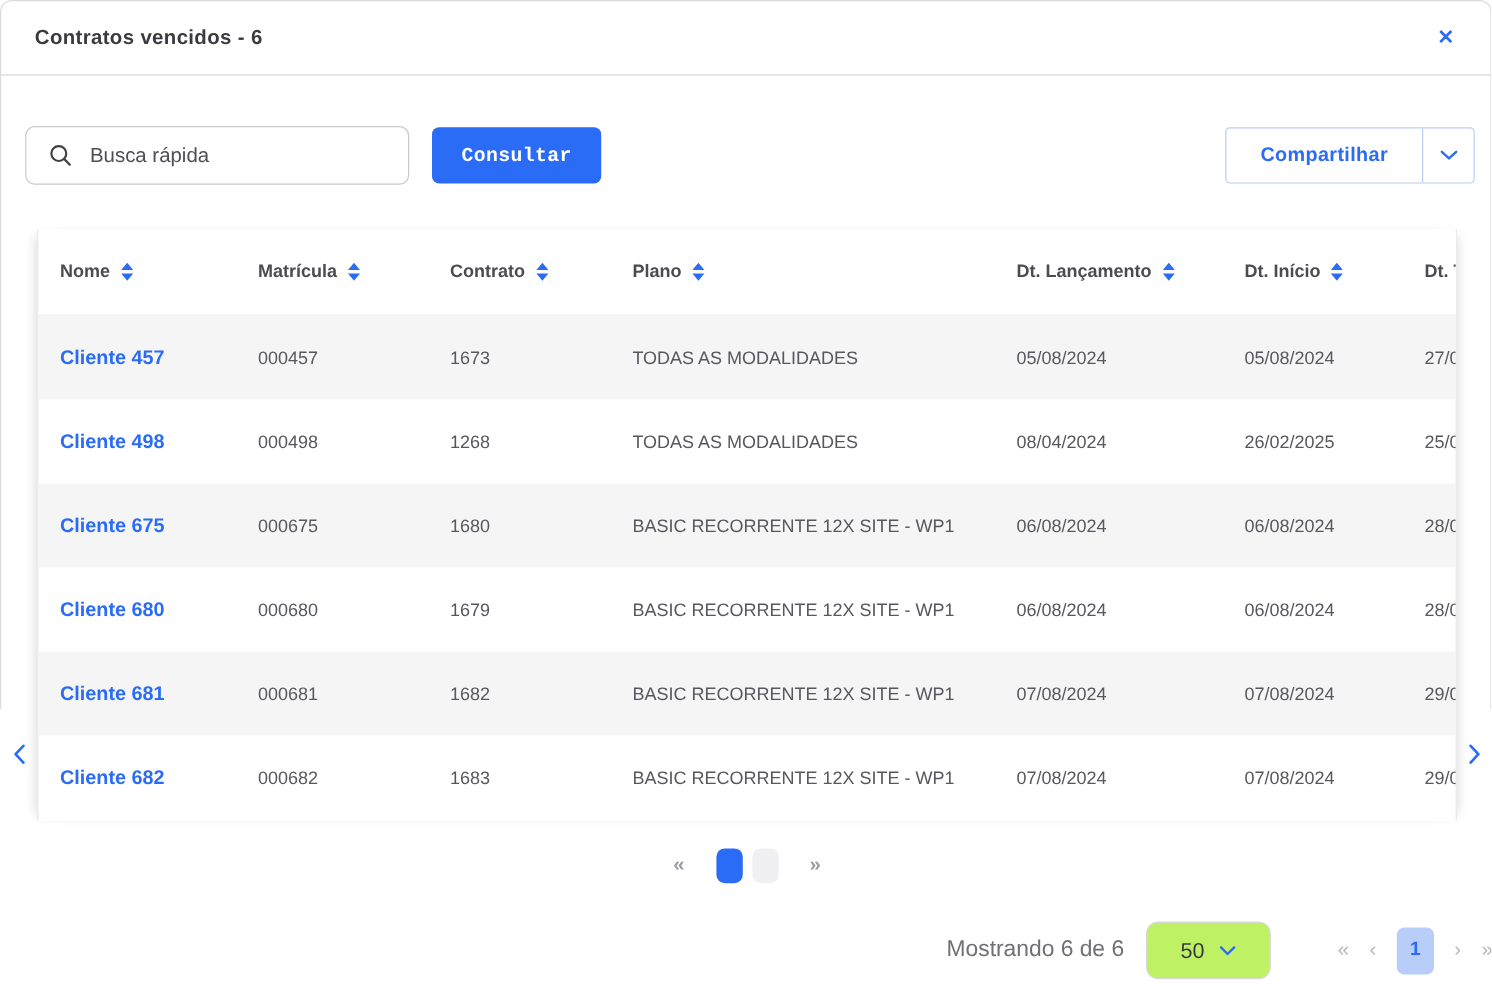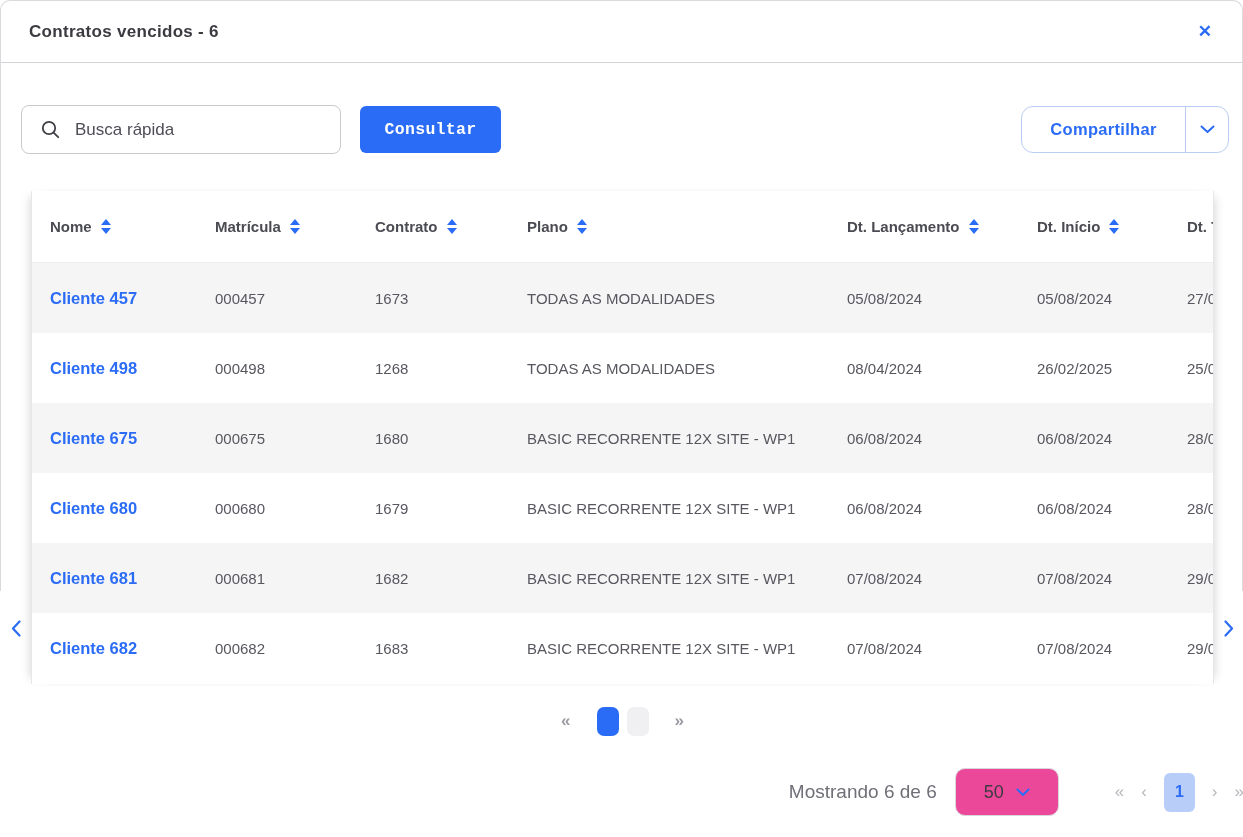--- a/index.html
+++ b/index.html
@@ -36,21 +36,21 @@
   }
   .search-box input::placeholder { color: #4e4e56; opacity: 1; }
   .consult-btn {
     position: absolute; left: 339px; top: 1px; width: 141px; height: 47px;
     background: #2b6cf6; color: #fff; border: none; border-radius: 6px;
     font-size: 16.5px; font-weight: bold; font-family: Liberation Mono, monospace;
     letter-spacing: .3px; cursor: pointer;
   }
   .share-btn {
     position: absolute; right: 0; top: 1px; width: 208px; height: 47px;
-    border: 1px solid #b9cdf3; border-radius: 12px; background: #fff;
+    border: 1px solid #b9cdf3; border-radius: 4px; background: #fff;
     display: flex; align-items: stretch; overflow: hidden; cursor: pointer;
   }
   .share-main {
     flex: 1; display: flex; align-items: center; justify-content: center;
     color: #2b6cf6; font-size: 16.5px; font-weight: bold; letter-spacing: .3px;
     border-right: 1px solid #b9cdf3;
   }
   .share-caret { width: 42px; display: flex; align-items: center; justify-content: center; }
 
   
@@ -93,21 +93,21 @@
 
   
   .footer {
     position: absolute; top: 765px; left: 0; width: 1243px; height: 52px;
     display: flex; align-items: center; justify-content: flex-end; 
   }
   .showing { font-size: 19px; color: #6f6f78; margin-right: 18px; }
   .page-size {
     width: 104px; height: 48px; border: 1px solid #d8d8dc; border-radius: 10px;
     display: flex; align-items: center; justify-content: center; gap: 12px;
-    cursor: pointer; background: #ec4899; margin-right: 56px;
+    cursor: pointer; background: #bef264; margin-right: 56px;
   }
   .page-size .val { font-size: 18px; color: #3a3a41; }
   .pager { display: flex; align-items: center; gap: 17px; }
   .pg-arrow { color: #b6b6be; font-size: 17px; cursor: pointer; user-select: none; }
   .pg-current {
     width: 31px; height: 39px; border-radius: 6px; background: #b9cdf9;
     color: #2b6cf6; font-size: 16px; font-weight: bold;
     display: flex; align-items: center; justify-content: center; cursor: pointer;
   }
 </style>

